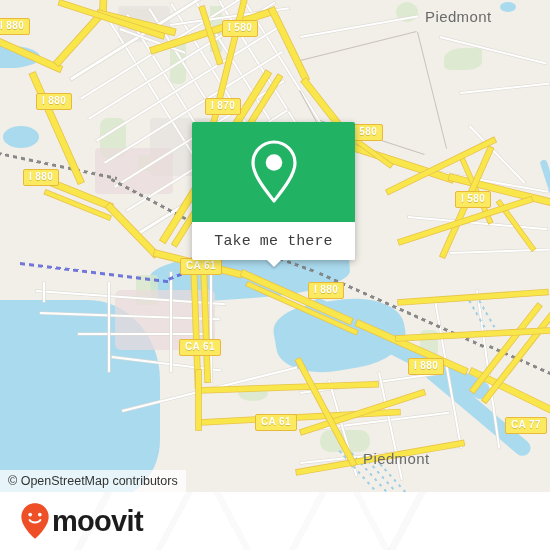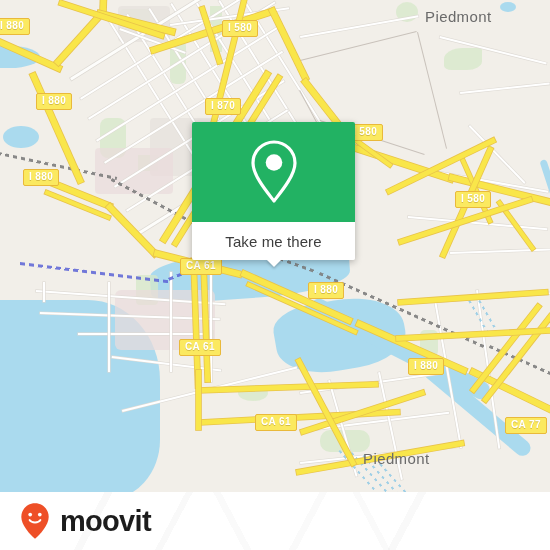--- a/index.html
+++ b/index.html
@@ -96,21 +96,21 @@
     background:#ffffff;
     display:flex; align-items:center; justify-content:center;
     border-radius:0 0 2px 2px;
   }
   #take-me-there {
     font-size:15px;
     color:#3d3d3d;
     letter-spacing:.1px;
     cursor:pointer;
     background:none; border:none;
-    font-family:Liberation Sans, sans-serif;
+    font-family:Liberation Mono, monospace;
   }
   #card-tail {
     position:absolute;
     left:50%; bottom:-7px; transform:translateX(-50%);
     width:0;height:0;
     border-left:8px solid transparent;
     border-right:8px solid transparent;
     border-top:8px solid #ffffff;
     filter:drop-shadow(0 2px 1px rgba(0,0,0,.18));
   }
@@ -147,21 +147,21 @@
                       rgba(0,0,0,.018) 66% 67.2%, transparent 67.2% 100%);
     pointer-events:none;
   }
   #footer-title {
     position:relative;
     font-size:16.5px;
     color:#3a3a3a;
     letter-spacing:.05px;
     white-space:nowrap;
   }
-  #brand { position:relative; display:flex; align-items:center; gap:10px; }
+  #brand { position:relative; display:flex; align-items:center; gap:2px; }
   #brand-word {
     font-size:29px; font-weight:bold; color:#1c1c1c;
     letter-spacing:-.7px; line-height:29px;
   }
 </style>
 </head>
 <body>
 
 <div id="app">
 
@@ -334,20 +334,21 @@
           <path d="M27 3 C15.4 3 6 12.4 6 24 C6 36.5 20 53 27 62 C34 53 48 36.5 48 24 C48 12.4 38.6 3 27 3 Z" fill="none" stroke="#ffffff" stroke-width="3.2" stroke-linejoin="round"></path>
           <circle cx="27" cy="23.5" r="8.3" fill="#ffffff"></circle>
         </svg>
       </div>
       <div id="card-body">
         <button id="take-me-there">Take me there</button>
       </div>
       <div id="card-tail"></div>
     </div>
 
+    <div id="osm-attrib">© OpenStreetMap contributors</div>
   </div>
 
   <div id="footer">
     <div id="brand">
       <svg width="30" height="38" viewBox="0 0 30 38">
         <path d="M15 1.2 C7.4 1.2 1.3 7.3 1.3 14.9 C1.3 23 10 32.4 15 36.8 C20 32.4 28.7 23 28.7 14.9 C28.7 7.3 22.6 1.2 15 1.2 Z" fill="#ee4f27"></path>
         <circle cx="10.2" cy="12.6" r="1.85" fill="#ffffff"></circle>
         <circle cx="19.8" cy="12.6" r="1.85" fill="#ffffff"></circle>
         <path d="M9.6 18.1 C11.4 21.2 18.6 21.2 20.4 18.1" fill="none" stroke="#ffffff" stroke-width="1.9" stroke-linecap="round"></path>
       </svg>

